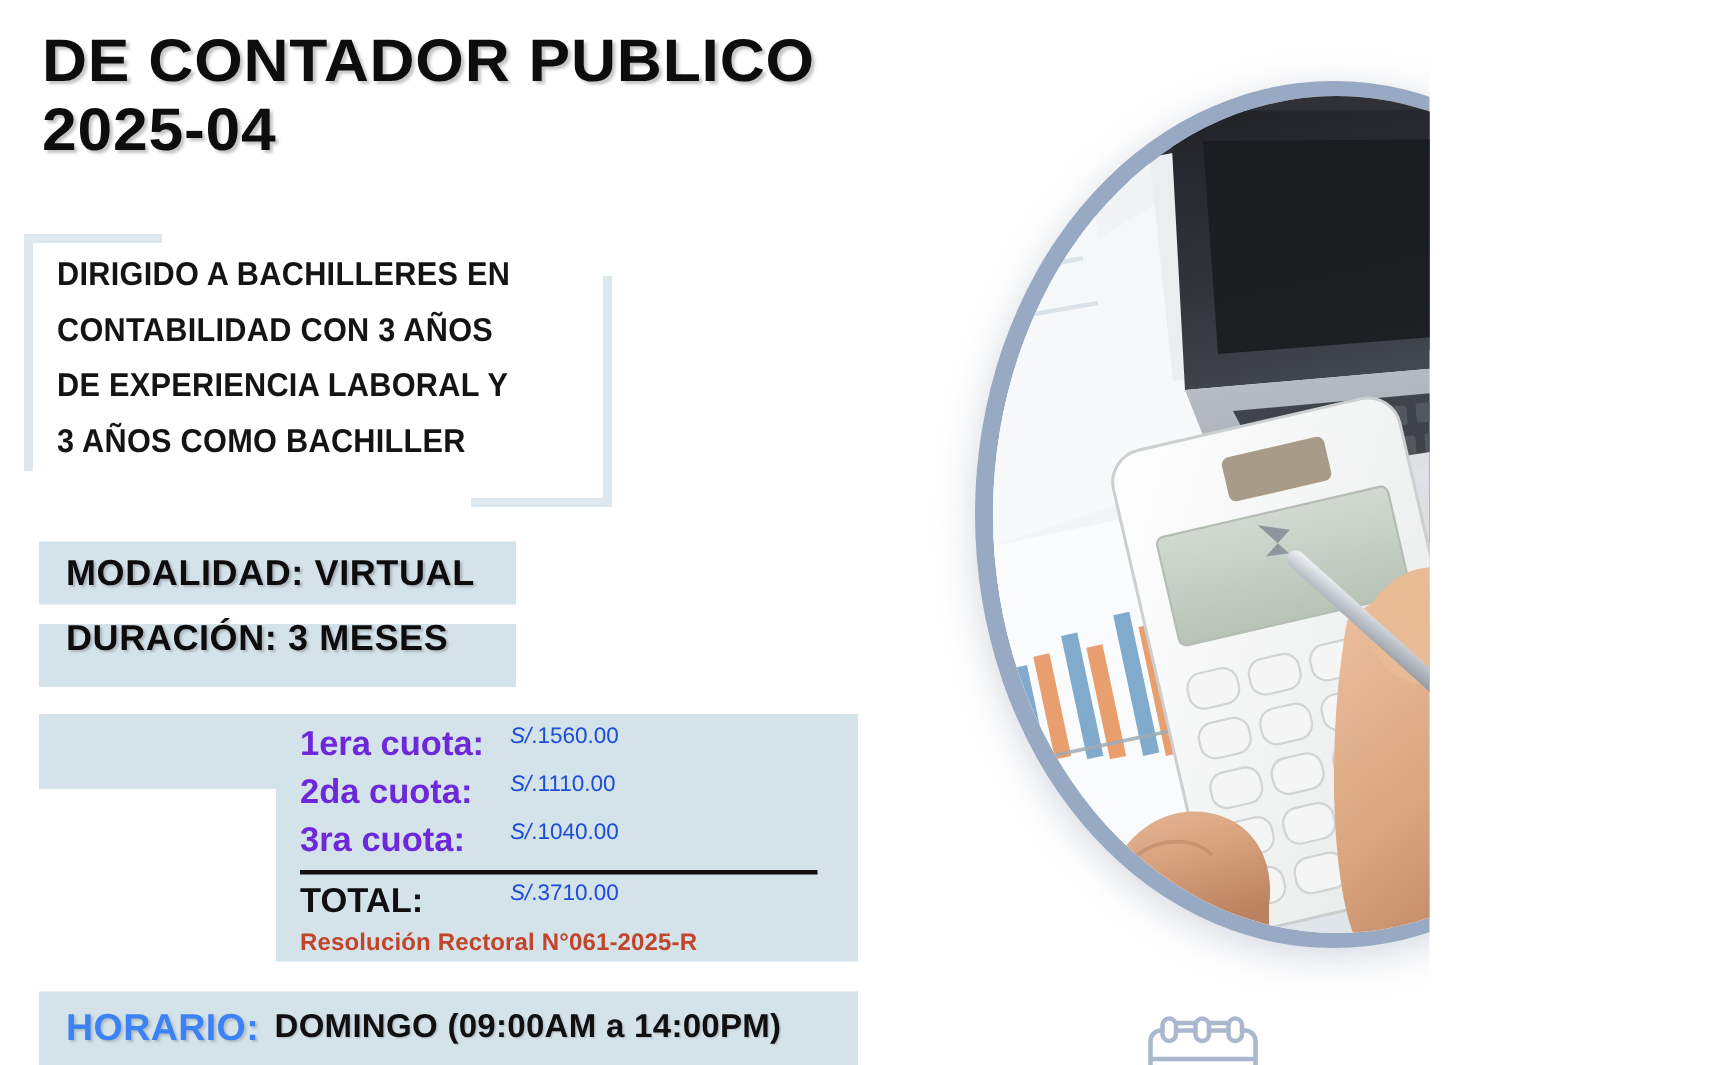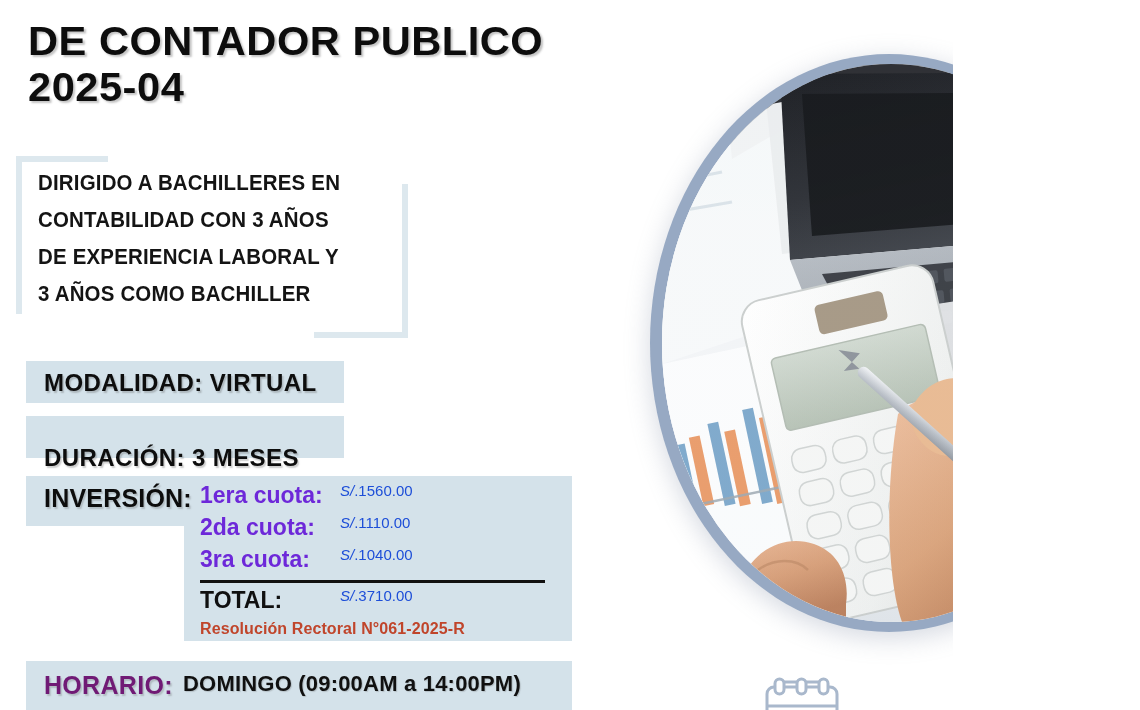--- a/index.html
+++ b/index.html
@@ -90,21 +90,21 @@
     font-family: "Liberation Sans", sans-serif;
     font-weight: bold;
     font-size: 24px;
     color: #0d0d0d;
     text-transform: uppercase;
     letter-spacing: 0.4px;
     text-shadow: 1.5px 1.5px 1.5px rgba(70,70,70,0.28);
     white-space: nowrap;
   }
   .lbl-modalidad { left: 44px; top: 353px; }
-  .lbl-duracion  { left: 44px; top: 428px; }
+  .lbl-duracion  { left: 44px; top: 396px; }
 
   
   .inv-band-wide {
     position: absolute;
     left: 26px; top: 460px;
     width: 546px; height: 50px;
     background: #d4e2ea;
   }
   .inv-band-narrow {
     position: absolute;
@@ -181,21 +181,21 @@
     left: 26px; top: 645px;
     width: 546px; height: 65px;
     background: #d4e2ea;
   }
   .horario-label {
     position: absolute;
     left: 44px; top: 655px;
     font-family: "Liberation Sans", sans-serif;
     font-weight: bold;
     font-size: 25px;
-    color: #701a75;
+    color: #3b82f6;
     letter-spacing: 0.3px;
     text-shadow: 1.5px 1.5px 1.5px rgba(70,70,70,0.25);
     white-space: nowrap;
   }
   .horario-lines {
     position: absolute;
     left: 183px; top: 651px;
     width: 470px;
   }
   .horario-line {
@@ -279,21 +279,20 @@
 
   <div class="band band-modalidad"></div>
   <div class="band-label lbl-modalidad">MODALIDAD: VIRTUAL</div>
 
   <div class="band band-duracion"></div>
   <div class="band-label lbl-duracion">DURACIÓN: 3 MESES</div>
 
   <div class="inv-band-wide"></div>
   <div class="inv-band-narrow"></div>
 
-  <div class="inv-label">INVERSIÓN:</div>
 
   <div class="inv-rows">
 
     <div class="inv-row">
       <span class="inv-name">1era cuota:</span>
       <span class="inv-amount"><span class="cur">S/</span><span>.1560.00</span></span>
     </div>
 
     <div class="inv-row">
       <span class="inv-name">2da cuota:</span>

